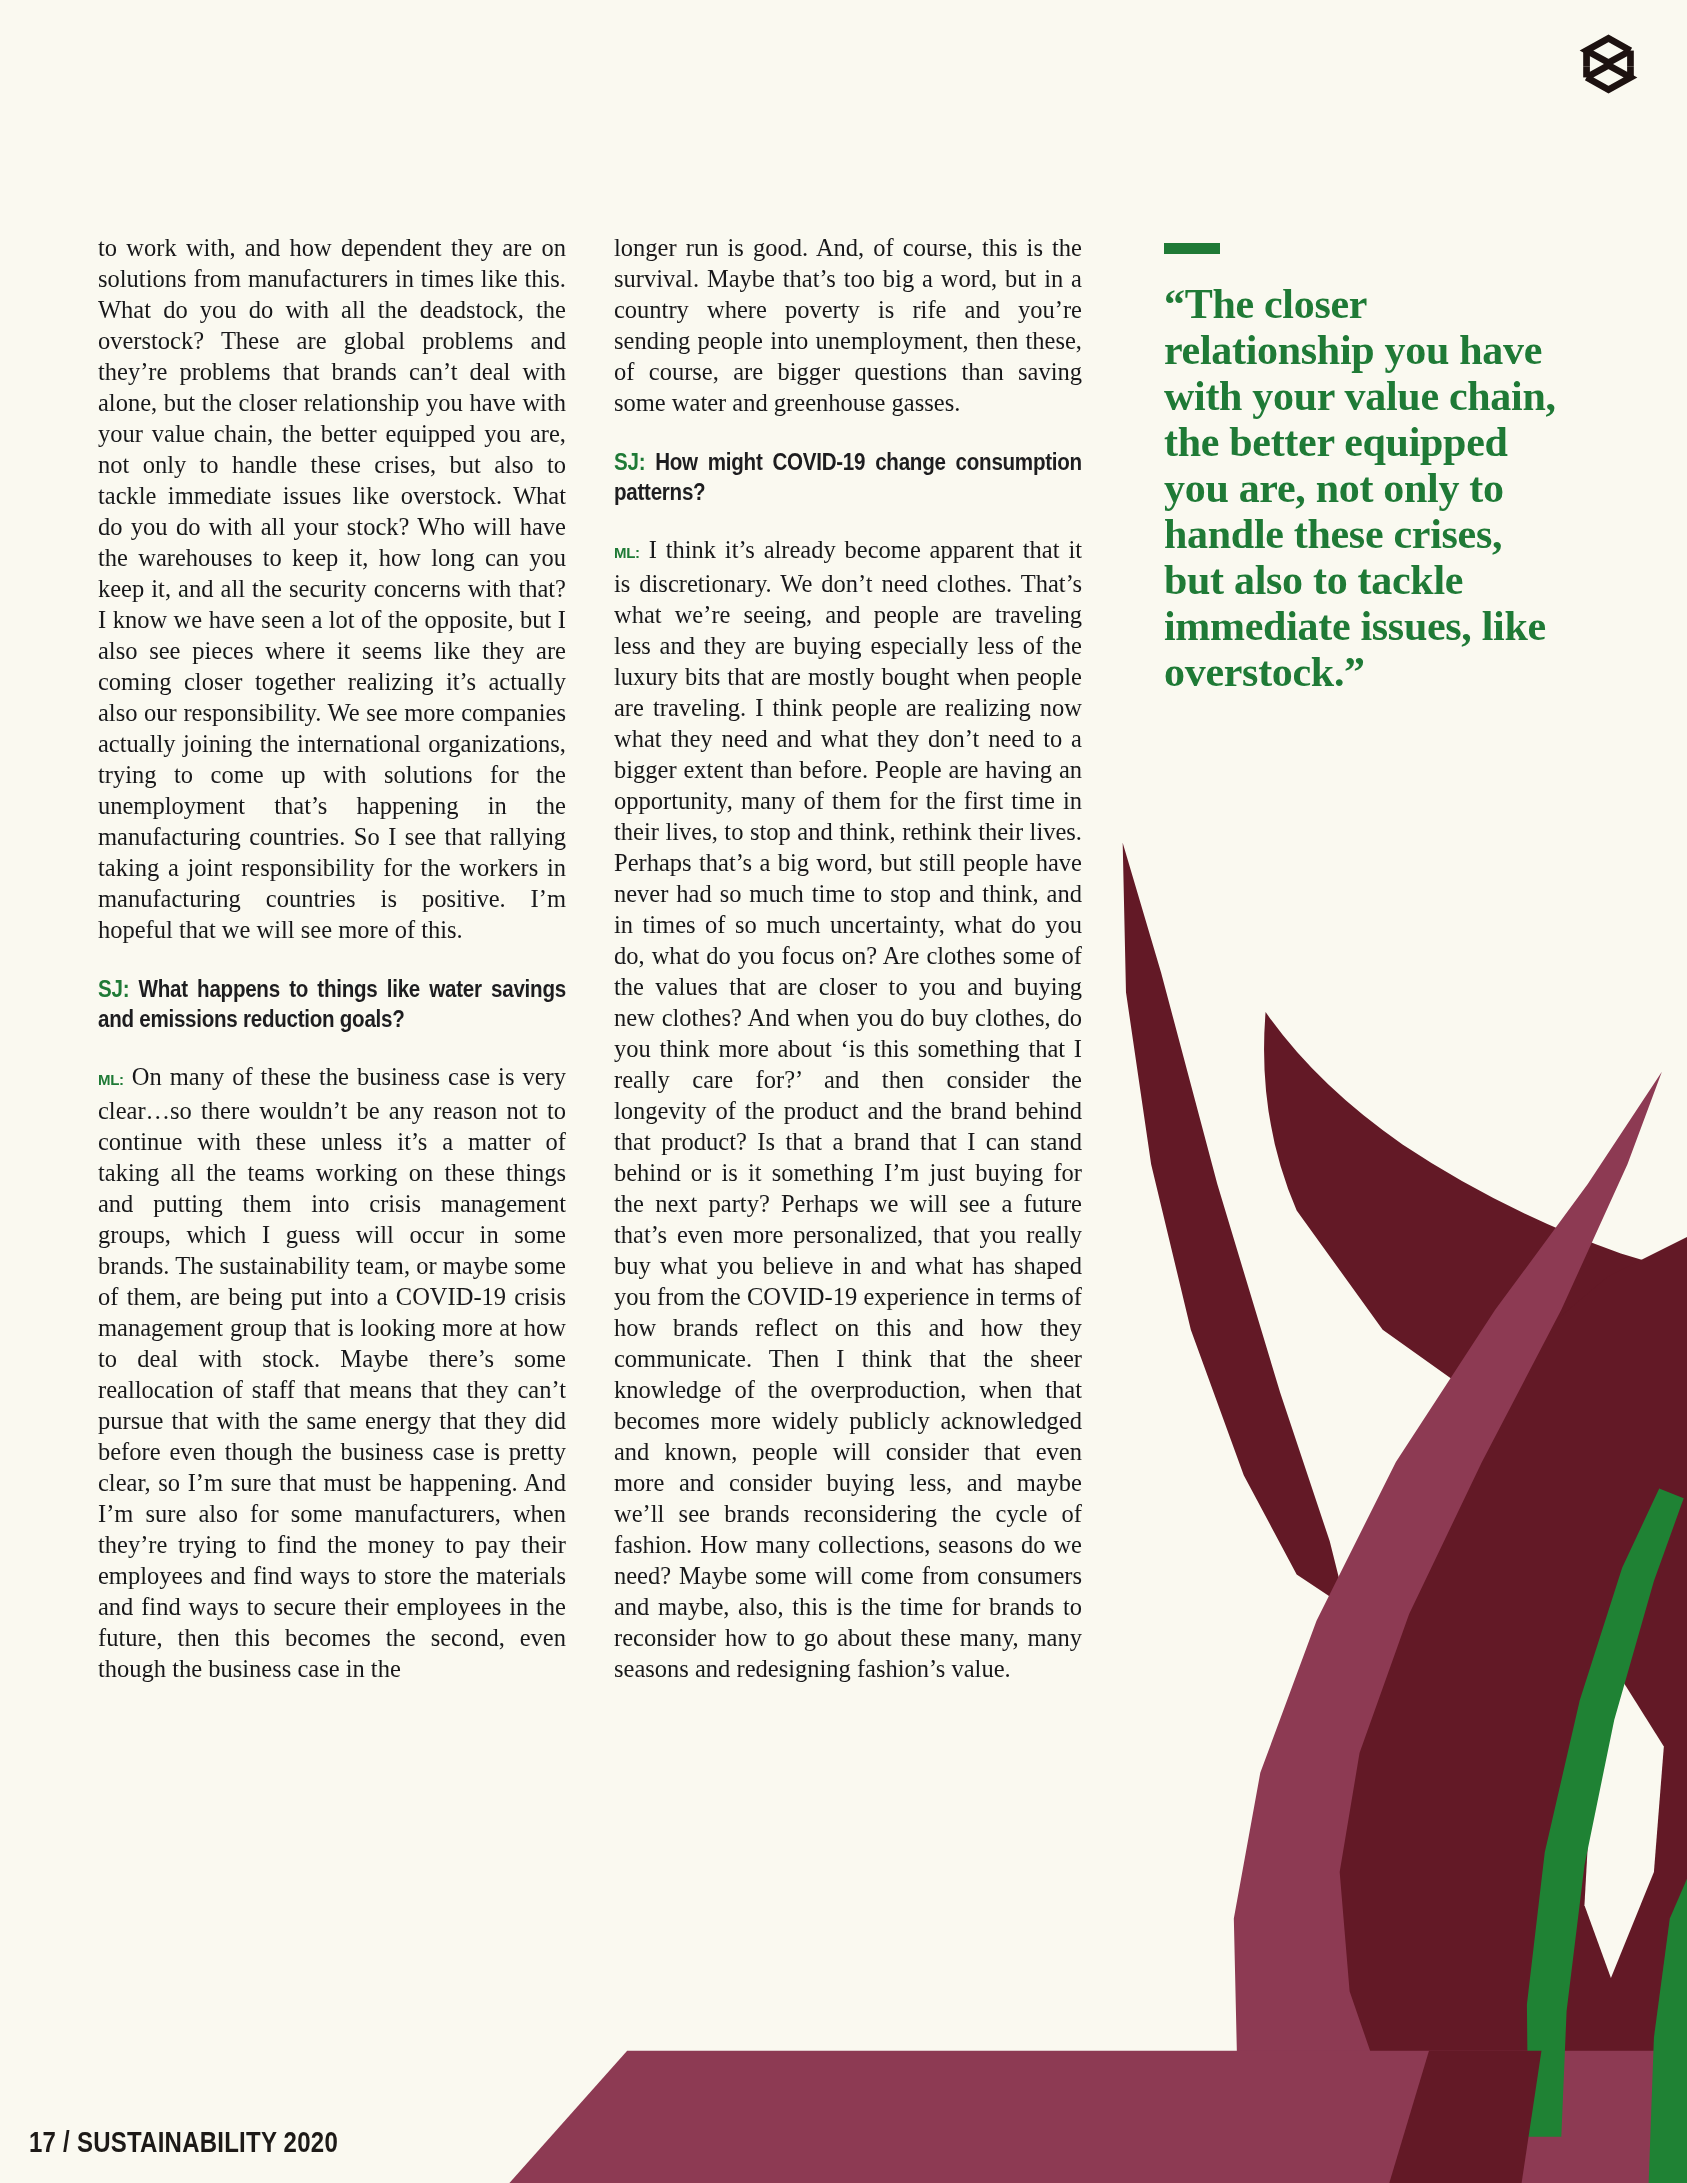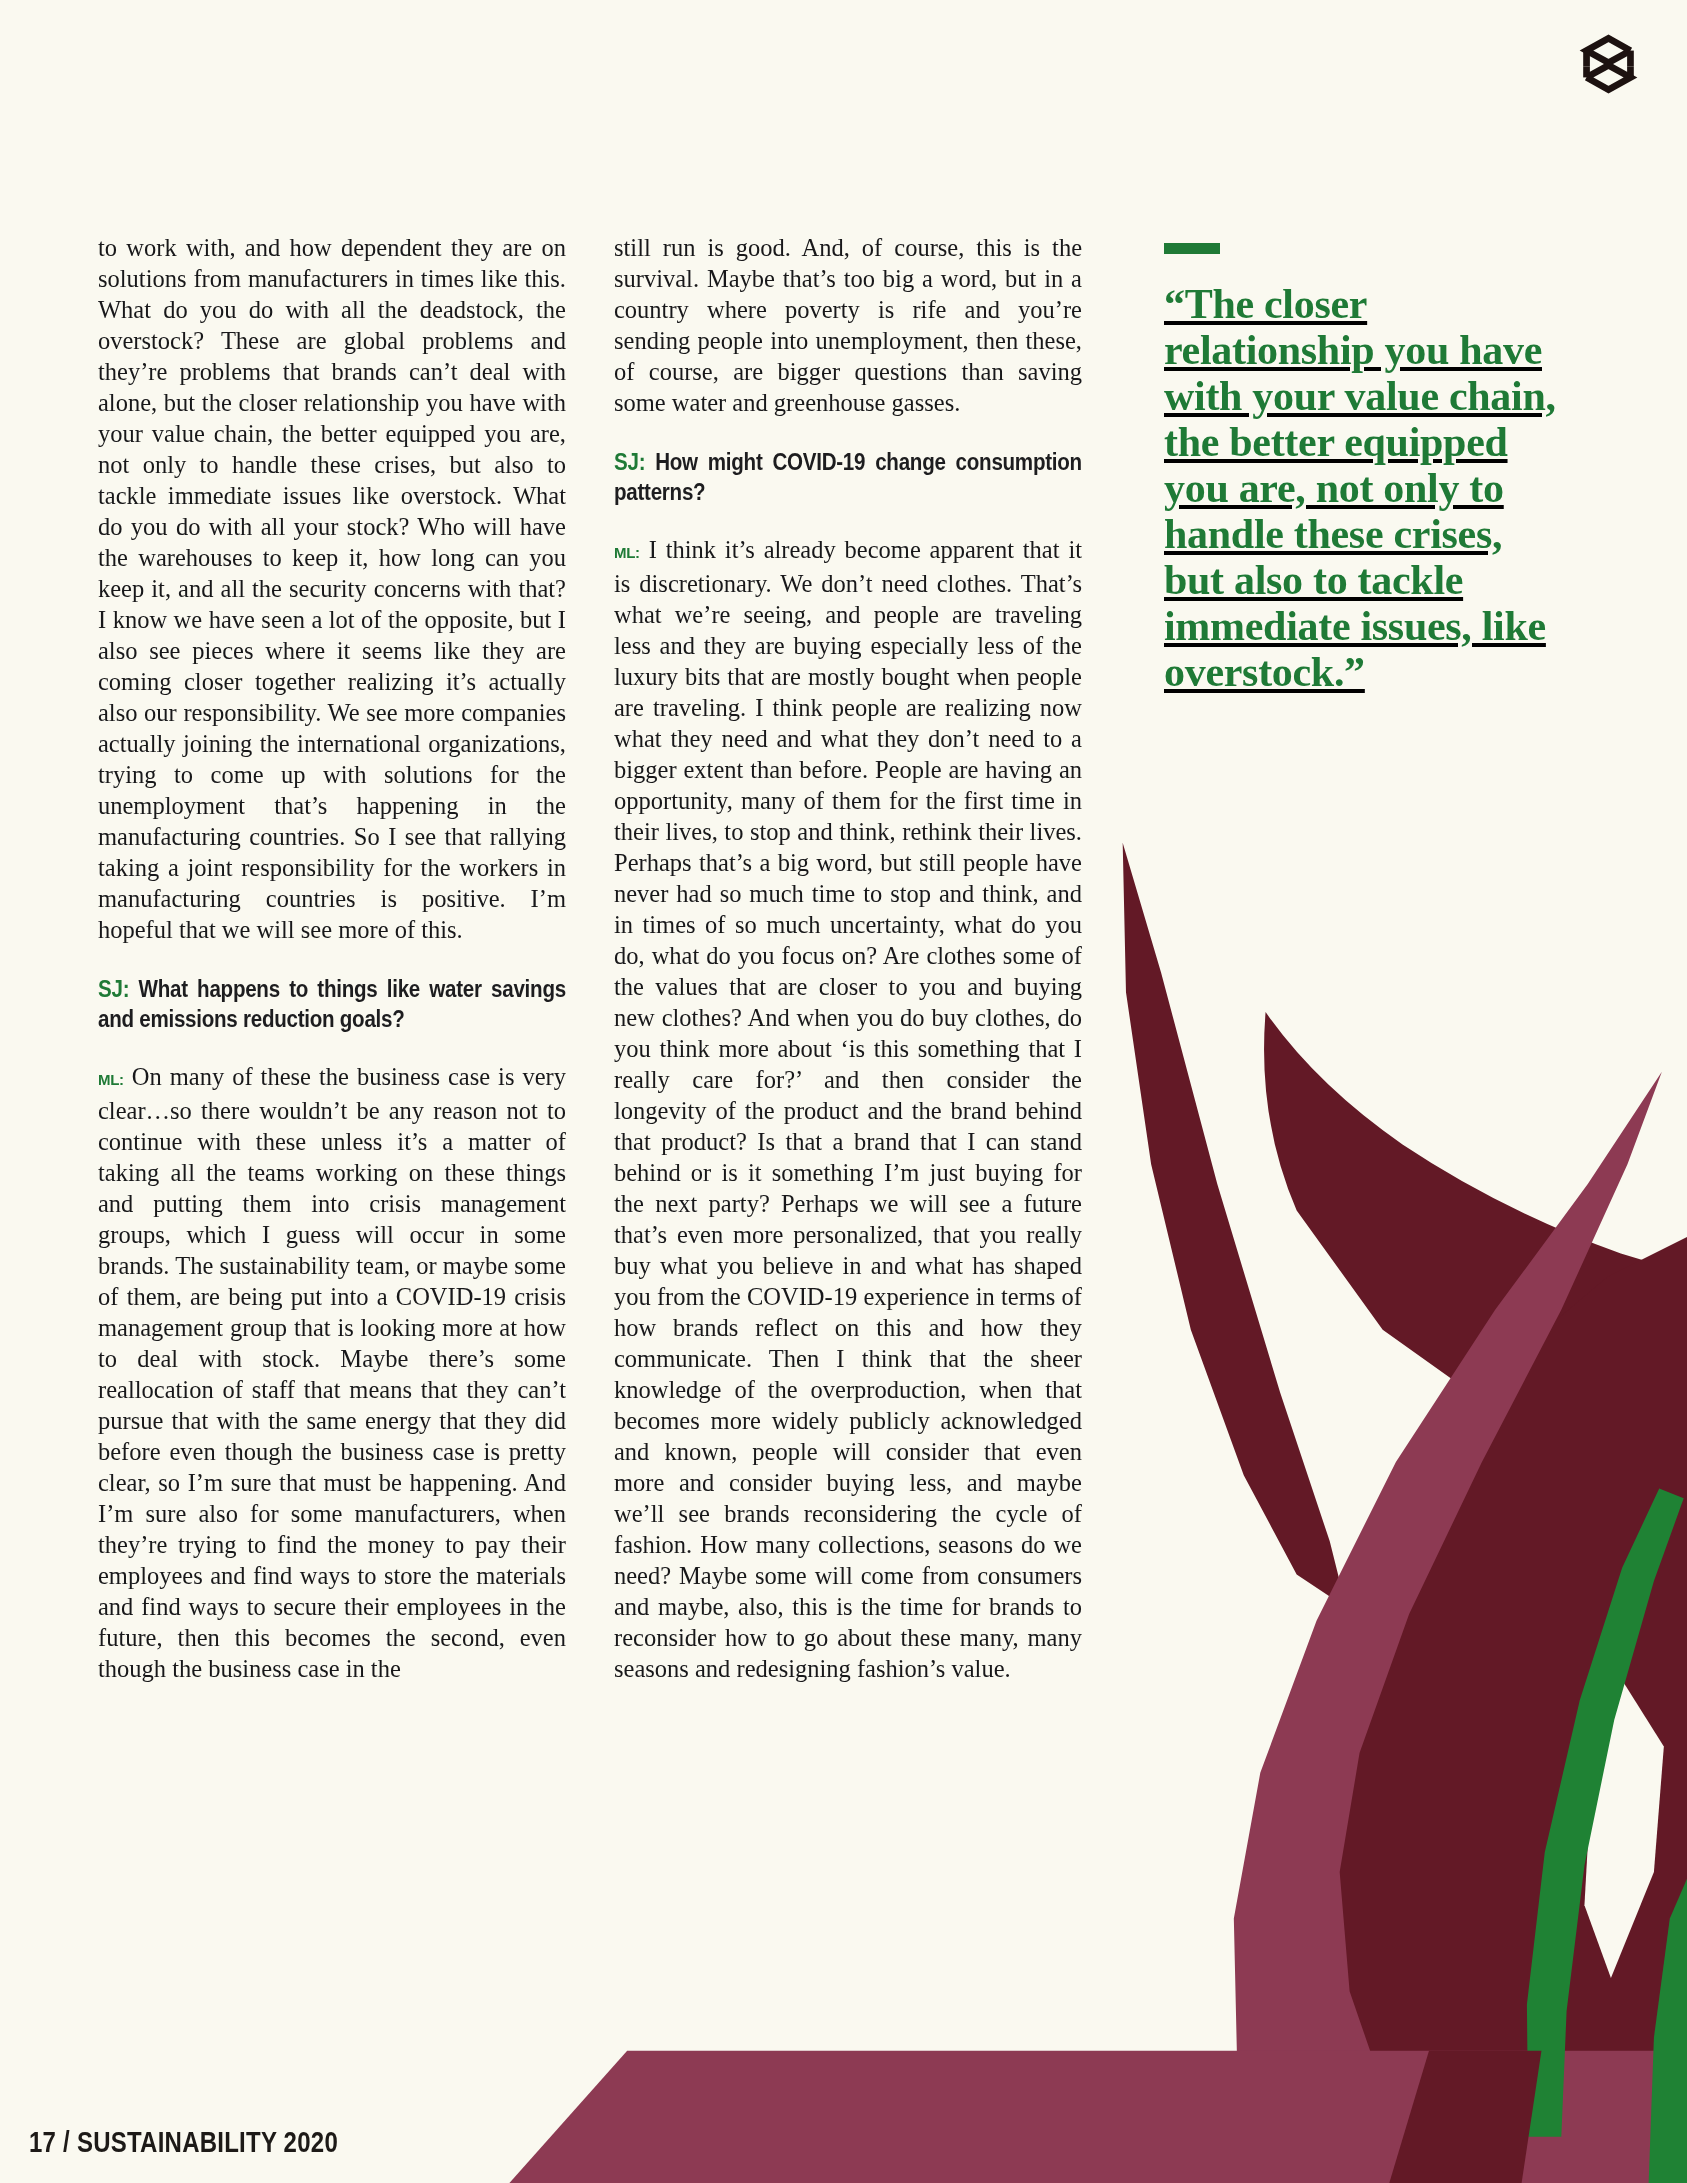--- a/index.html
+++ b/index.html
@@ -84,21 +84,20 @@
   .gap-before { margin-top: 26.5px; }
   .gap-q      { margin-top: 29px; }
 
   
   #pullquote {
     position: absolute;
     left: 1164px;
     top: 243px;
     width: 397px;
     z-index: 6;
-    text-decoration: underline;
   }
   #pq-rule {
     width: 56px;
     height: 11.2px;
     background: #1f7a36;
     margin-bottom: 26.5px;
   }
   #pq-text {
     font-family: "Liberation Serif", serif;
     font-weight: bold;
@@ -172,21 +171,21 @@
 
 <div class="col" id="col-left">
   <p class="body-p">to work with, and how dependent they are on solutions from manufacturers in times like this. What do you do with all the deadstock, the overstock? These are global problems and they’re problems that brands can’t deal with alone, but the closer relationship you have with your value chain, the better equipped you are, not only to handle these crises, but also to tackle immediate issues like overstock. What do you do with all your stock? Who will have the warehouses to keep it, how long can you keep it, and all the security concerns with that? I know we have seen a lot of the opposite, but I also see pieces where it seems like they are coming closer together realizing it’s actually also our responsibility. We see more companies actually joining the international organizations, trying to come up with solutions for the unemployment that’s happening in the manufacturing countries. So I see that rallying taking a joint responsibility for the workers in manufacturing countries is positive. I’m hopeful that we will see more of this.</p>
 
   <p class="q-head gap-q"><span class="spk-green">SJ:</span> <span>What happens to things like water savings and emissions reduction goals?</span></p>
 
   <p class="body-p gap-before"><span class="ml-tag">ML:</span> <span>On many of these the business case is very clear…so there wouldn’t be any reason not to continue with these unless it’s a matter of taking all the teams working on these things and putting them into crisis management groups, which I guess will occur in some brands. The sustainability team, or maybe some of them, are being put into a COVID-19 crisis management group that is looking more at how to deal with stock. Maybe there’s some reallocation of staff that means that they can’t pursue that with the same energy that they did before even though the business case is pretty clear, so I’m sure that must be happening. And I’m sure also for some manufacturers, when they’re trying to find the money to pay their employees and find ways to store the materials and find ways to secure their employees in the future, then this becomes the second, even though the business case in the</span></p>
 </div>
 
 <div class="col" id="col-mid">
-  <p class="body-p">still run is good. And, of course, this is the survival. Maybe that’s too big a word, but in a country where poverty is rife and you’re sending people into unemployment, then these, of course, are bigger questions than saving some water and greenhouse gasses.</p>
+  <p class="body-p">longer run is good. And, of course, this is the survival. Maybe that’s too big a word, but in a country where poverty is rife and you’re sending people into unemployment, then these, of course, are bigger questions than saving some water and greenhouse gasses.</p>
 
   <p class="q-head gap-q"><span class="spk-green">SJ:</span> <span>How might COVID-19 change consumption patterns?</span></p>
 
   <p class="body-p gap-before"><span class="ml-tag">ML:</span> <span>I think it’s already become apparent that it is discretionary. We don’t need clothes. That’s what we’re seeing, and people are traveling less and they are buying especially less of the luxury bits that are mostly bought when people are traveling. I think people are realizing now what they need and what they don’t need to a bigger extent than before. People are having an opportunity, many of them for the first time in their lives, to stop and think, rethink their lives. Perhaps that’s a big word, but still people have never had so much time to stop and think, and in times of so much uncertainty, what do you do, what do you focus on? Are clothes some of the values that are closer to you and buying new clothes? And when you do buy clothes, do you think more about ‘is this something that I really care for?’ and then consider the longevity of the product and the brand behind that product? Is that a brand that I can stand behind or is it something I’m just buying for the next party? Perhaps we will see a future that’s even more personalized, that you really buy what you believe in and what has shaped you from the COVID-19 experience in terms of how brands reflect on this and how they communicate. Then I think that the sheer knowledge of the overproduction, when that becomes more widely publicly acknowledged and known, people will consider that even more and consider buying less, and maybe we’ll see brands reconsidering the cycle of fashion. How many collections, seasons do we need? Maybe some will come from consumers and maybe, also, this is the time for brands to reconsider how to go about these many, many seasons and redesigning fashion’s value.</span></p>
 </div>
 
 <div id="pullquote">
   <div id="pq-rule"></div>
   <div id="pq-text">“The closer relationship you have with your value chain, the better equipped you are, not only to handle these crises, but also to tackle immediate issues, like overstock.”</div>
 </div>

